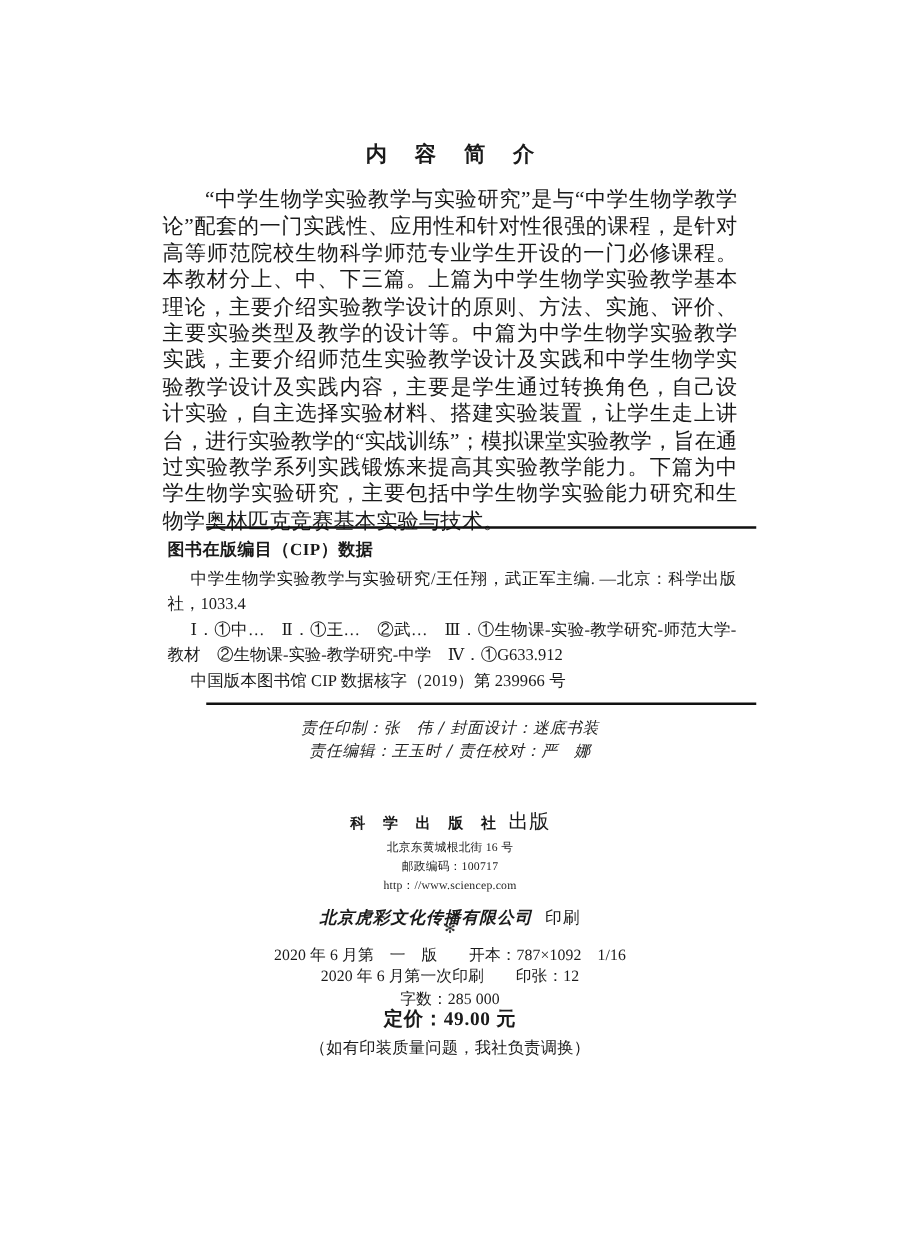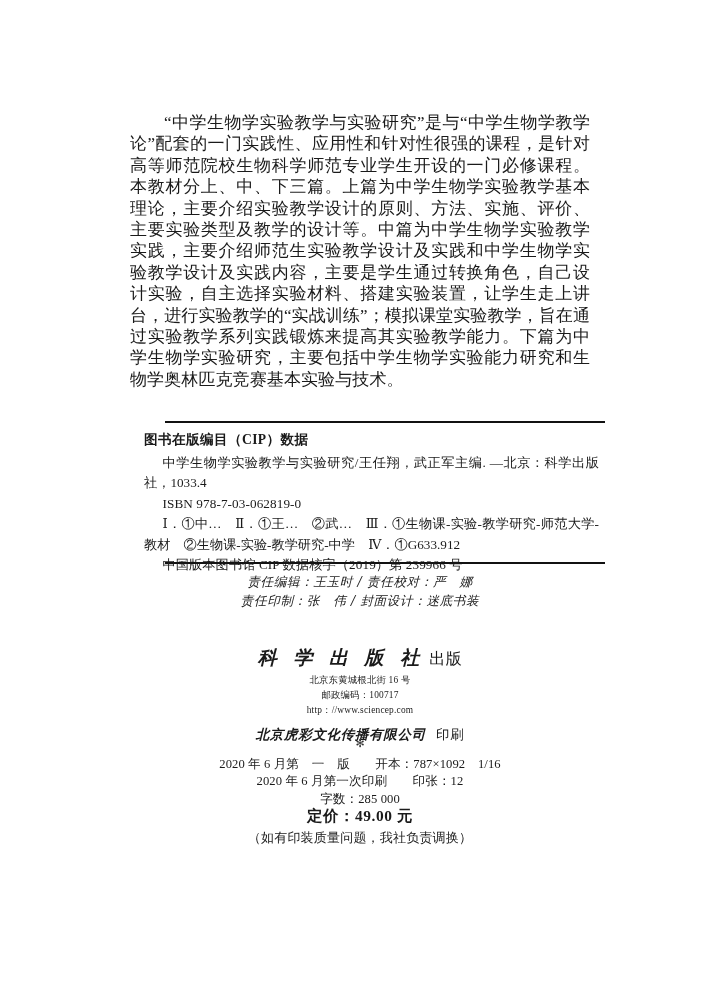--- a/index.html
+++ b/index.html
@@ -59,21 +59,21 @@
     width: 440px;
     height: 2px;
     background: #111;
   }
   .rule-top { top: 421px; }
   .rule-bottom { top: 562px; }
 
   
   .cip-block {
     position: absolute;
-    left: 144px;
+    left: 134px;
     top: 430px;
     width: 455px;
     font-size: 13.2px;
     line-height: 20.5px;
   }
   .cip-heading {
     font-weight: 700;
     font-size: 13.6px;
     letter-spacing: 0.4px;
     margin-bottom: 2px;
@@ -112,23 +112,22 @@
     text-align: center;
   }
   .pub-logo-row {
     font-size: 19px;
     line-height: 24px;
     white-space: nowrap;
   }
   .pub-logo {
     font-family: "DejaVu Serif", "Liberation Serif", serif;
     font-weight: 700;
-    font-style: italic;
     letter-spacing: 5px;
-    font-size: 19px;
+    font-size: 12px;
   }
   .pub-verb {
     font-family: "Liberation Serif", "DejaVu Serif", serif;
     font-size: 16px;
     letter-spacing: 0.5px;
     margin-left: 5px;
     text-align: center;
   }
   .pub-addr {
     font-size: 9.4px;
@@ -202,39 +201,39 @@
     letter-spacing: 0.2px;
     margin-top: 2px;
   }
 </style>
 </head>
 <body>
 
 <div class="page">
 
   <section class="summary-section">
+    <h1 class="summary-title">内 容 简 介</h1>
     <div class="summary-body">
       <p>“中学生物学实验教学与实验研究”是与“中学生物学教学论”配套的一门实践性、应用性和针对性很强的课程，是针对高等师范院校生物科学师范专业学生开设的一门必修课程。本教材分上、中、下三篇。上篇为中学生物学实验教学基本理论，主要介绍实验教学设计的原则、方法、实施、评价、主要实验类型及教学的设计等。中篇为中学生物学实验教学实践，主要介绍师范生实验教学设计及实践和中学生物学实验教学设计及实践内容，主要是学生通过转换角色，自己设计实验，自主选择实验材料、搭建实验装置，让学生走上讲台，进行实验教学的“实战训练”；模拟课堂实验教学，旨在通过实验教学系列实践锻炼来提高其实验教学能力。下篇为中学生物学实验研究，主要包括中学生物学实验能力研究和生物学奥林匹克竞赛基本实验与技术。</p>
     </div>
   </section>
 
   <div class="rule rule-top"></div>
   <div class="rule rule-bottom"></div>
 
   <section class="cip-block">
     <div class="cip-heading">图书在版编目（CIP）数据</div>
     <div class="cip-line">中学生物学实验教学与实验研究/王任翔，武正军主编. —北京：科学出版社，1033.4</div>
-    <div class="cip-isbn">ISBN 978-7-03-062819-0</div>
     <div class="cip-line">Ⅰ．①中…　Ⅱ．①王…　②武…　Ⅲ．①生物课-实验-教学研究-师范大学-教材　②生物课-实验-教学研究-中学　Ⅳ．①G633.912</div>
     <div class="cip-isbn">中国版本图书馆 CIP 数据核字（2019）第 239966 号</div>
   </section>
 
   <section class="credits">
+    <div>责任印制：张　伟 / 封面设计：迷底书装</div>
     <div>责任编辑：王玉时 / 责任校对：严　娜</div>
-    <div>责任印制：张　伟 / 封面设计：迷底书装</div>
   </section>
 
   <section class="publisher">
     <div class="pub-logo-row">
       <span class="pub-logo">科 学 出 版 社</span><span class="pub-verb">出版</span>
     </div>
     <div class="pub-addr">北京东黄城根北街 16 号</div>
     <div class="pub-addr">邮政编码：100717</div>
     <div class="pub-addr">http：//www.sciencep.com</div>
     <div class="pub-printer">

